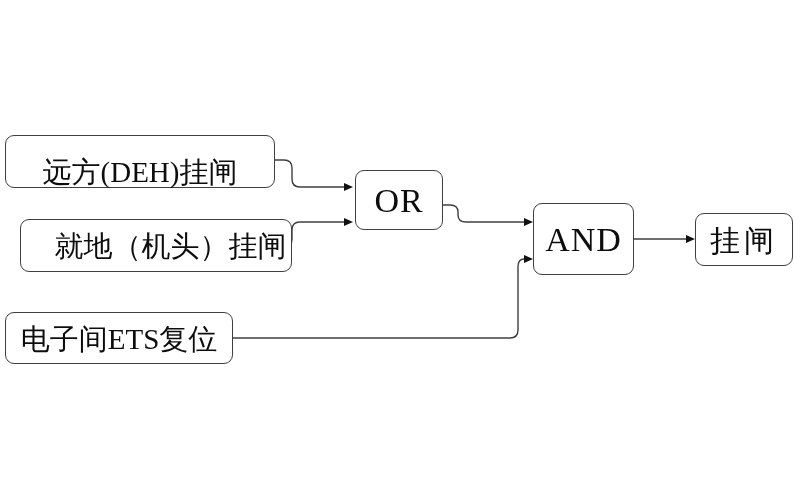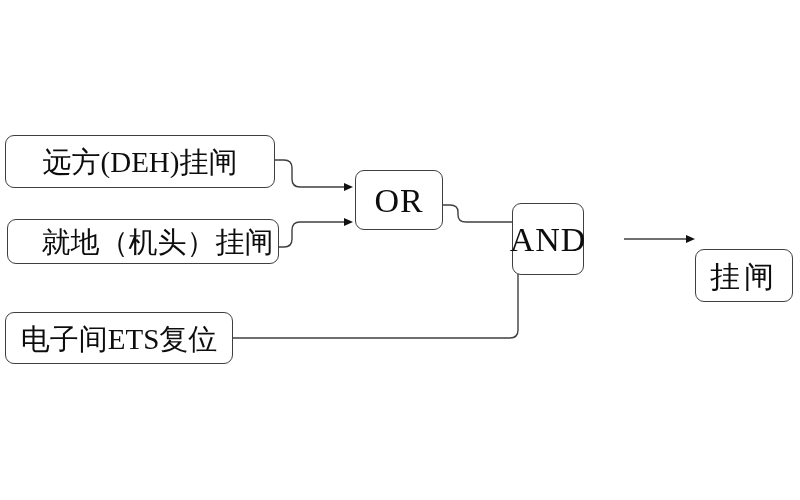--- a/index.html
+++ b/index.html
@@ -37,26 +37,26 @@
   }
   .node .lbl {
     display: block;
     line-height: 1;
     padding-top: 2px;
   }
   .input-node { font-size: 29px; }
   .gate-node  { font-size: 34px; letter-spacing: 1px; }
   .output-node{ font-size: 30px; letter-spacing: 4px; }
 
-  #n-remote { left: 5px;   top: 135px; width: 270px; height: 53px; }
-  #n-local  { left: 7px;   top: 219px; width: 272px; height: 45px; padding-left: 29px; }
+  #n-remote { left: 5px;   top: 135px; width: 270px; height: 53px; align-items: flex-end; }
+  #n-local  { left: 20px;   top: 219px; width: 272px; height: 53px; padding-left: 29px; }
   #n-ets    { left: 5px;   top: 312px; width: 228px; height: 52px; text-align: center; }
   #n-or     { left: 355px; top: 170px; width: 88px;  height: 60px; }
-  #n-and    { left: 512px; top: 203px; width: 72px;  height: 72px; }
-  #n-out    { left: 695px; top: 213px; width: 98px;  height: 53px; margin-top: 36px; }
+  #n-and    { left: 533px; top: 203px; width: 101px;  height: 72px; }
+  #n-out    { left: 695px; top: 213px; width: 98px;  height: 53px; }
 </style>
 </head>
 <body>
 
 <div class="canvas">
 
   <svg class="edge-layer" viewBox="0 0 800 500" xmlns="http://www.w3.org/2000/svg">
     <defs>
       <marker id="arrow" markerUnits="userSpaceOnUse" markerWidth="11" markerHeight="10" refX="1" refY="4" orient="auto">
         <path d="M0,0 L9,4 L0,8 Z" fill="#111111"></path>

